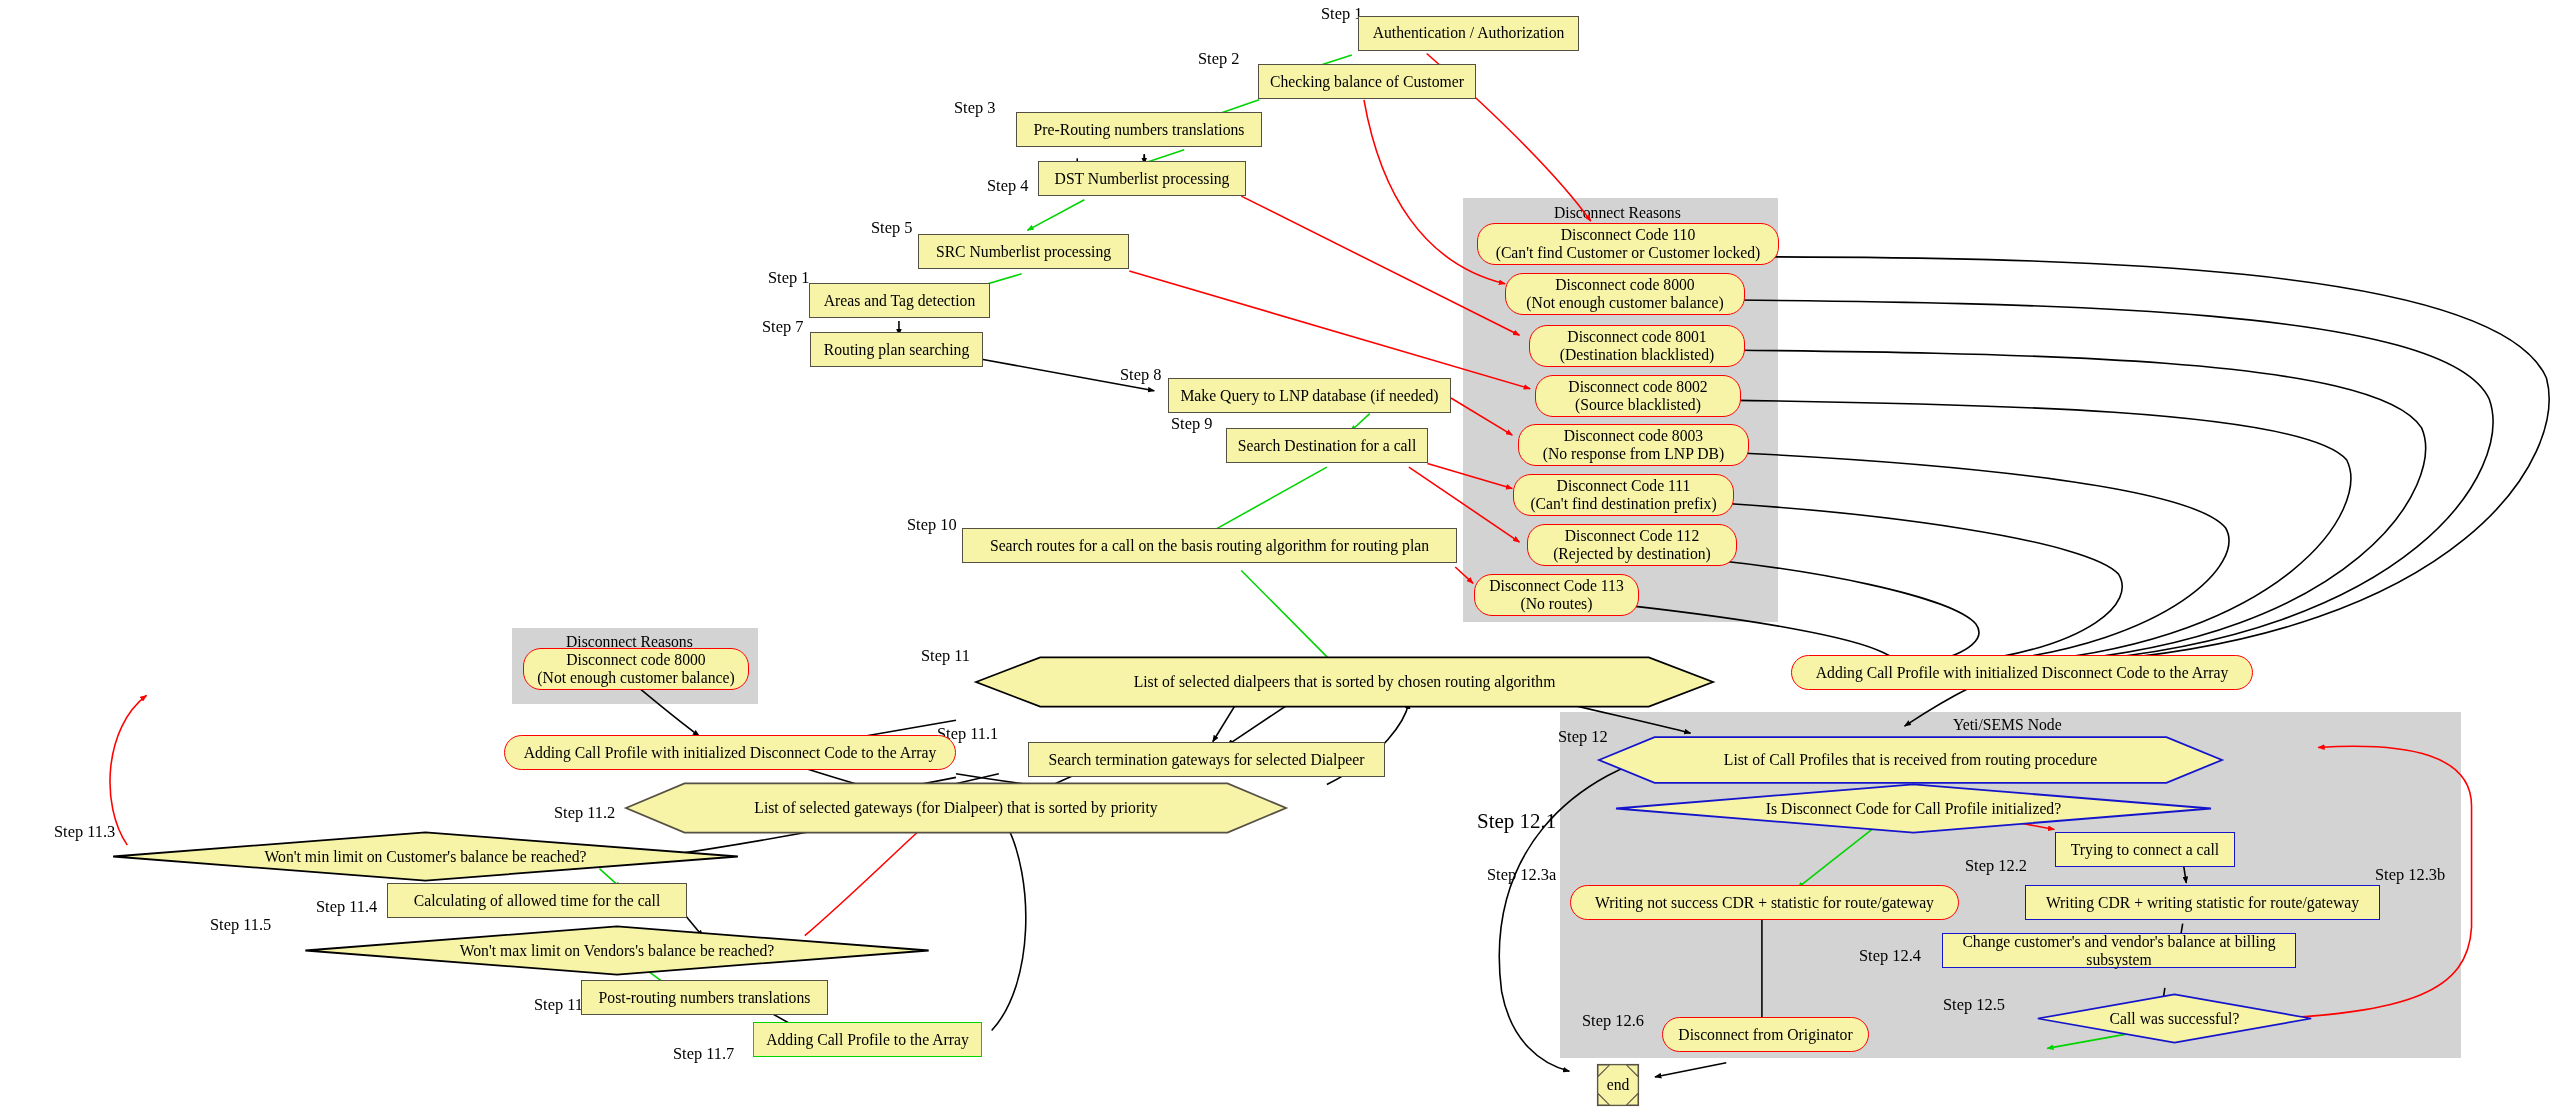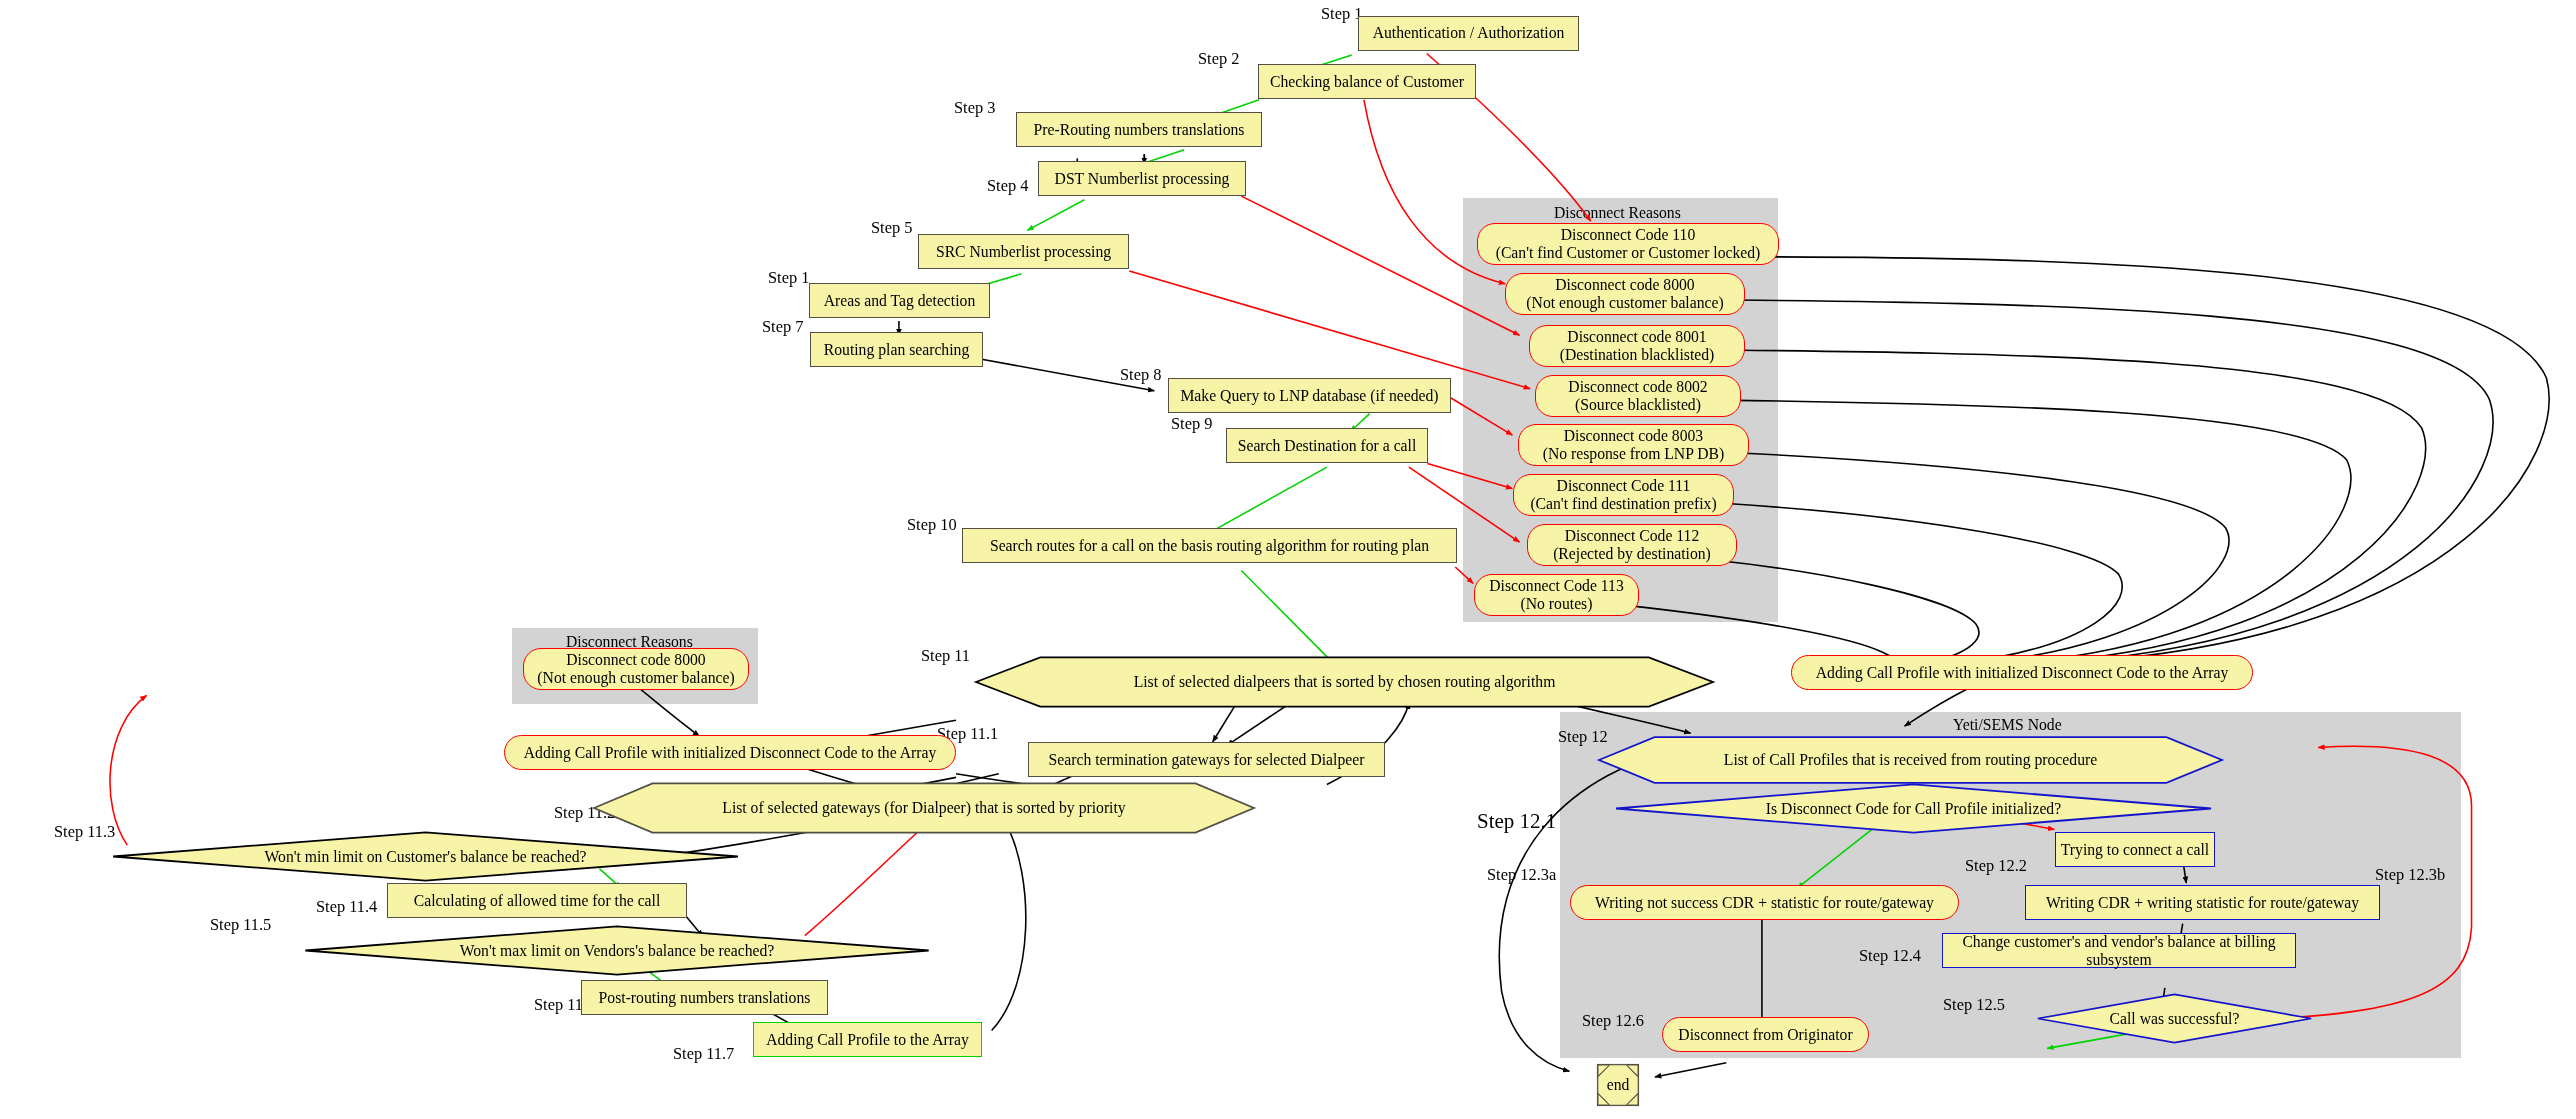--- a/index.html
+++ b/index.html
@@ -232,38 +232,38 @@
   <div class="node rect red" style="left:504px;top:735px;width:452px;height:35px;font-size:15.7px;">Adding Call Profile with initialized Disconnect Code to the Array</div>
 
   <div class="node rect" style="left:1028px;top:742px;width:357px;height:35px;font-size:15.7px;">Search termination gateways for selected Dialpeer</div>
 
   <div class="node rect" style="left:387px;top:883px;width:300px;height:35px;font-size:15.7px;">Calculating of allowed time for the call</div>
 
   <div class="node rect" style="left:581px;top:980px;width:247px;height:35px;font-size:15.7px;">Post-routing numbers translations</div>
 
   <div class="node rect green" style="left:753px;top:1022px;width:229px;height:35px;font-size:15.7px;">Adding Call Profile to the Array</div>
 
-  <div class="node rect blue" style="left:2055px;top:832px;width:160px;height:35px;font-size:15.7px;">Trying to connect a call</div>
+  <div class="node rect blue" style="left:2055px;top:832px;width:180px;height:35px;font-size:15.7px;">Trying to connect a call</div>
 
   <div class="node rect red" style="left:1570px;top:885px;width:389px;height:35px;font-size:15.7px;">Writing not success CDR + statistic for route/gateway</div>
 
   <div class="node rect blue" style="left:2025px;top:885px;width:355px;height:35px;font-size:15.7px;">Writing CDR + writing statistic for route/gateway</div>
 
   <div class="node rect blue" style="left:1942px;top:933px;width:354px;height:35px;font-size:15.7px;">Change customer's and vendor's balance at billing subsystem</div>
 
   <div class="node rect red" style="left:1662px;top:1017px;width:207px;height:35px;font-size:15.7px;">Disconnect from Originator</div>
 
   <div class="shp" style="left:976px;top:655px;width:737px;height:54px;">
     <svg width="737" height="54" viewBox="0 0 1033 75" aria-hidden="true">
       <polygon points="0,37.5 90,3 943,3 1033,37.5 943,72 90,72" fill="#f7f4a8" stroke="#000" stroke-width="2.5"></polygon>
     </svg>
     <div class="txt" style="font-size:15.7px;">List of selected dialpeers that is sorted by chosen routing algorithm</div>
   </div>
 
-  <div class="shp" style="left:594px;top:781px;width:660px;height:54px;">
+  <div class="shp" style="left:626px;top:781px;width:660px;height:54px;">
     <svg width="660" height="54" viewBox="0 0 925 75" aria-hidden="true">
       <polygon points="0,37.5 82,3 843,3 925,37.5 843,72 82,72" fill="#f7f4a8" stroke="#555044" stroke-width="2.5"></polygon>
     </svg>
     <div class="txt" style="font-size:15.7px;">List of selected gateways (for Dialpeer) that is sorted by priority</div>
   </div>
 
   <div class="shp" style="left:111px;top:831px;width:629px;height:51px;">
     <svg width="629" height="51" viewBox="0 0 882 72" aria-hidden="true">
       <polygon points="0,36 441,2 882,36 441,70" fill="#f7f4a8" stroke="#000" stroke-width="2.5"></polygon>
     </svg>

